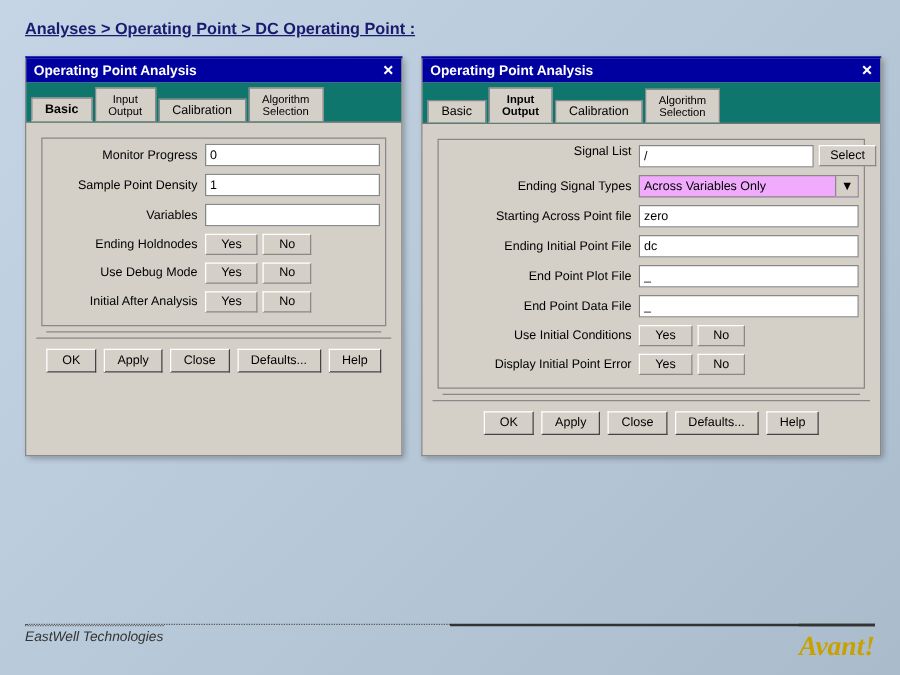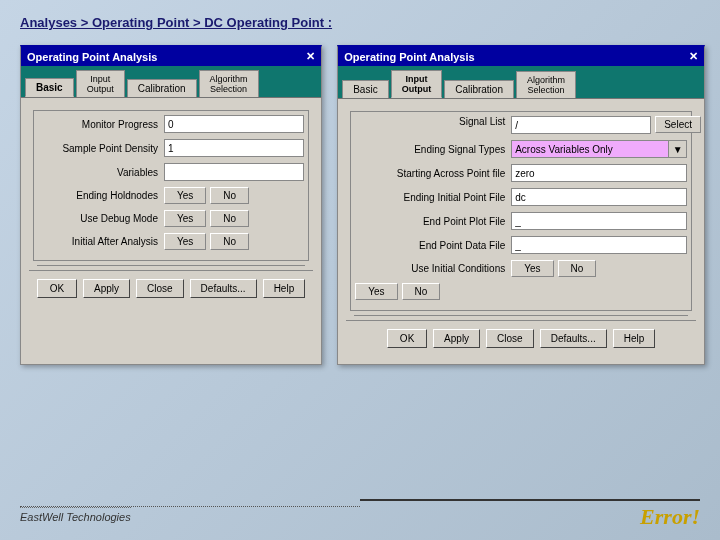--- a/index.html
+++ b/index.html
@@ -211,21 +211,20 @@
     }
 
     
     .page-footer {
       position: absolute;
       bottom: 10px;
       left: 20px;
       right: 20px;
       display: flex;
       justify-content: space-between;
-      align-items: center;
     }
 
     .footer-text {
       font-size: 11px;
       color: #333;
       font-style: italic;
       border-top: 1px dotted #666;
       padding-top: 3px;
     }
 
@@ -380,20 +379,21 @@
 
           <div class="form-row">
             <div class="form-label form-label-wide">Use Initial Conditions</div>
             <div class="btn-group">
               <button class="btn-yn">Yes</button>
               <button class="btn-yn">No</button>
             </div>
           </div>
 
           <div class="form-row">
+            <div class="form-label form-label-wide">Display Initial Point Error</div>
             <div class="btn-group">
               <button class="btn-yn">Yes</button>
               <button class="btn-yn">No</button>
             </div>
           </div>
         </div>
 
         <div class="spacer-line"></div>
 
         <div class="dialog-footer">
@@ -407,15 +407,15 @@
     </div>
 
   </div>
 </div>
 
 <div class="page-footer">
   <div style="flex:1; border-top: 1px dotted #555; padding-top: 4px;">
     <span class="footer-text">EastWell Technologies</span>
   </div>
   <div style="flex:1; text-align:right; border-top: 2px solid #333; padding-top: 3px;">
-    <span class="footer-logo">Error!</span>
+    <span class="footer-logo">Avant!</span>
   </div>
 </div>
 
 </body></html>

